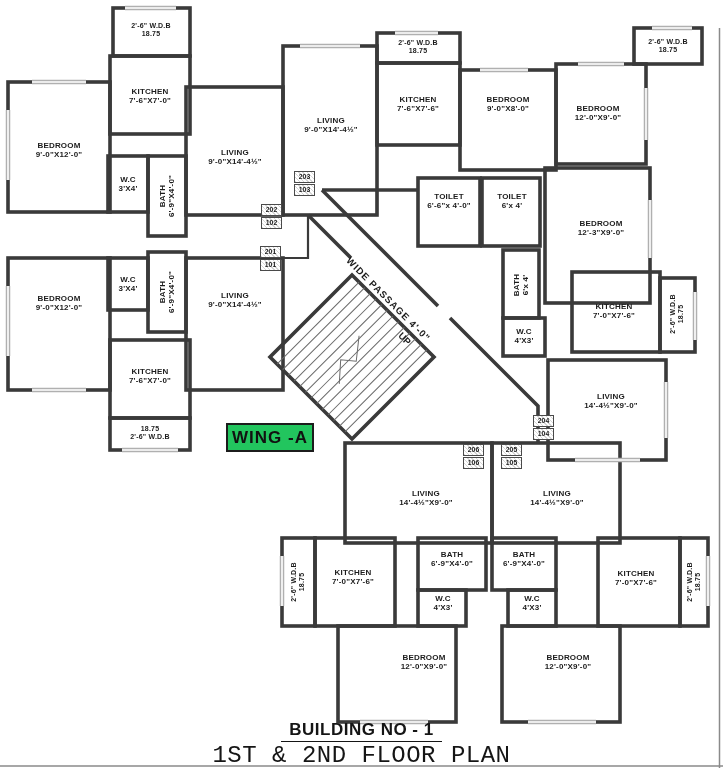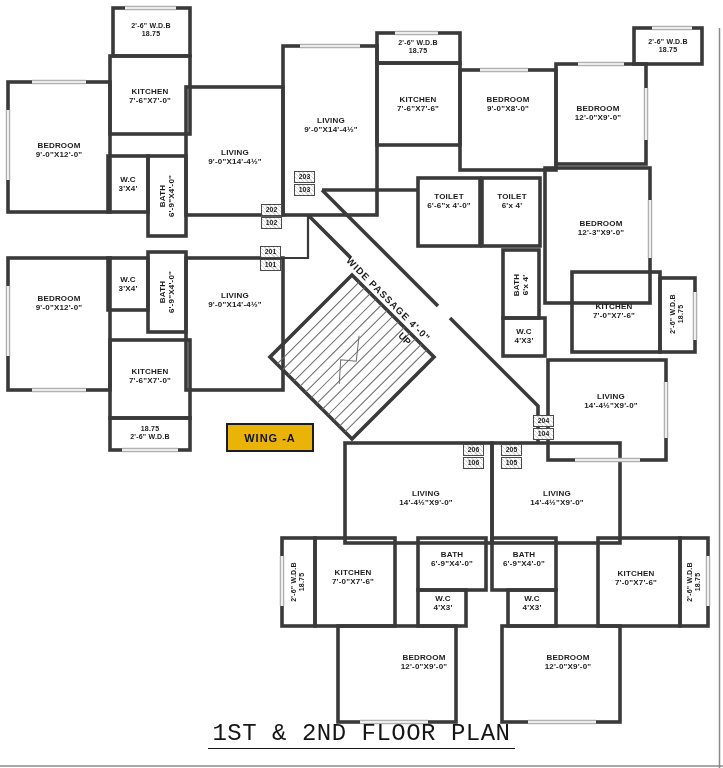--- a/index.html
+++ b/index.html
@@ -22,21 +22,21 @@
   .unit-tag div{border:1px solid #4a4a4a;text-align:center;font-size:6.8px;font-weight:700;
                 line-height:8px;color:#222;margin-bottom:1px;padding:1px 0;
                 background:repeating-linear-gradient(45deg,#d6d6d6 0 1px,#ffffff 1px 3px);}
   .rot45{position:absolute;color:#1b1b1b;font-weight:600;white-space:nowrap;}
   #passage-label{left:352px;top:255px;font-size:9.5px;letter-spacing:1px;
                  transform:rotate(45deg);transform-origin:left top;}
   #up-label{left:404px;top:330px;font-size:9.5px;transform:rotate(45deg);
             transform-origin:left top;}
   #wing-box{position:absolute;left:226px;top:423px;width:84px;height:25px;
             border:2px solid #1c1c1c;display:flex;align-items:center;justify-content:center;
-            font-size:11px;font-weight:700;color:#111;letter-spacing:1px;background:#eab308;}
+            font-size:17px;font-weight:700;color:#111;letter-spacing:1px;background:#22c55e;}
   #titles{position:absolute;left:0;top:720px;width:723px;text-align:center;}
   #title1{display:inline-block;font-size:17px;font-weight:700;color:#151515;
           border-bottom:1.6px solid #151515;padding:0 8px 1px;letter-spacing:.5px;}
   #title2{display:block;margin:0 auto;width:max-content;
           font-family:Liberation Mono, monospace;font-size:24px;color:#151515;
           border-bottom:1.6px solid #151515;padding:0 4px 1px;letter-spacing:.5px;}
 </style>
 </head>
 <body>
 
@@ -315,16 +315,17 @@
     </div>
 
   <div id="passage-label" class="rot45">WIDE PASSAGE 4'-0"</div>
   <div id="up-label" class="rot45">UP</div>
 
   <div id="wing-box">
     <span>WING -A</span>
   </div>
 
   <div id="titles">
+    <span id="title1">BUILDING NO - 1</span>
     <span id="title2">1ST &amp; 2ND FLOOR PLAN</span>
   </div>
 
 </div>
 
 </body></html>

